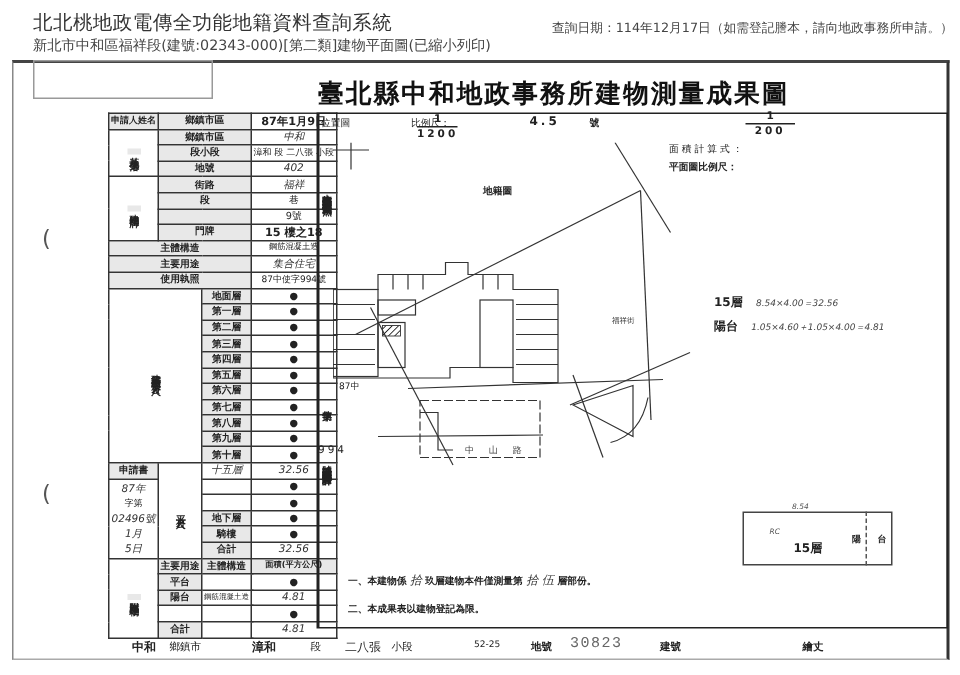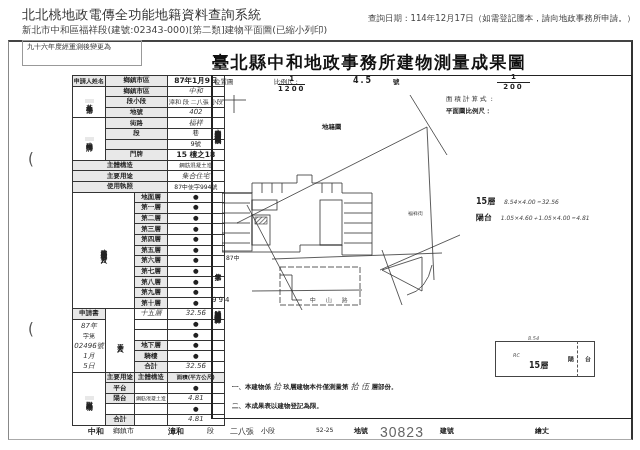--- a/index.html
+++ b/index.html
@@ -43,34 +43,33 @@
   .planbox-hw { left: 513px; top: 352px; font-size: 5px; font-style: italic; color: #555; }
   .planbox-mark1 { left: 568px; top: 355px; font-size: 6px; font-weight: bold; }
   .planbox-mark2 { left: 585px; top: 355px; font-size: 6px; font-weight: bold; }
   .note1 { left: 232px; top: 381px; font-size: 6.5px; font-weight: bold; }
   .note2 { left: 232px; top: 402px; font-size: 6.5px; font-weight: bold; }
   .note1 .hand, .note2 .hand { font-style: italic; font-weight: normal; font-size: 8px; color: #333; }
   
   .footer { left: 8px; top: 419px; width: 625px; height: 21px; font-size: 7px; }
   .footer span { position: absolute; top: 7px; }
   .f-hand { font-size: 8px; font-weight: bold; }
-  .f-num { font-size: 14px; letter-spacing: 1px; color: #666; font-family: Liberation Sans, sans-serif; top: 5px !important; }
+  .f-num { font-size: 10px; letter-spacing: 1px; color: #666; font-family: Liberation Mono, monospace; top: 5px !important; }
   .bracket { font-size: 15px; color: #555; }
   svg text { font-family: "DejaVu Sans", sans-serif; }
 </style>
 </head>
 <body>
 
 <div class="abs hdr-title">北北桃地政電傳全功能地籍資料查詢系統</div>
 <div class="abs hdr-sub">新北市中和區福祥段(建號:02343-000)[第二類]建物平面圖(已縮小列印)</div>
 <div class="abs hdr-date">查詢日期：114年12月17日（如需登記謄本，請向地政事務所申請。）</div>
 
 <div class="abs frame"></div>
 <div class="abs note-box">
-  <div>九十六年度經重測後變更為</div>
 </div>
 
 <div class="abs bracket" style="left:28px; top:150px;">(</div>
 <div class="abs bracket" style="left:28px; top:320px;">(</div>
 
 <div class="abs main-title">臺北縣中和地政事務所建物測量成果圖</div>
 
 <table class="abs lt">
   <tbody>
       <tr>

